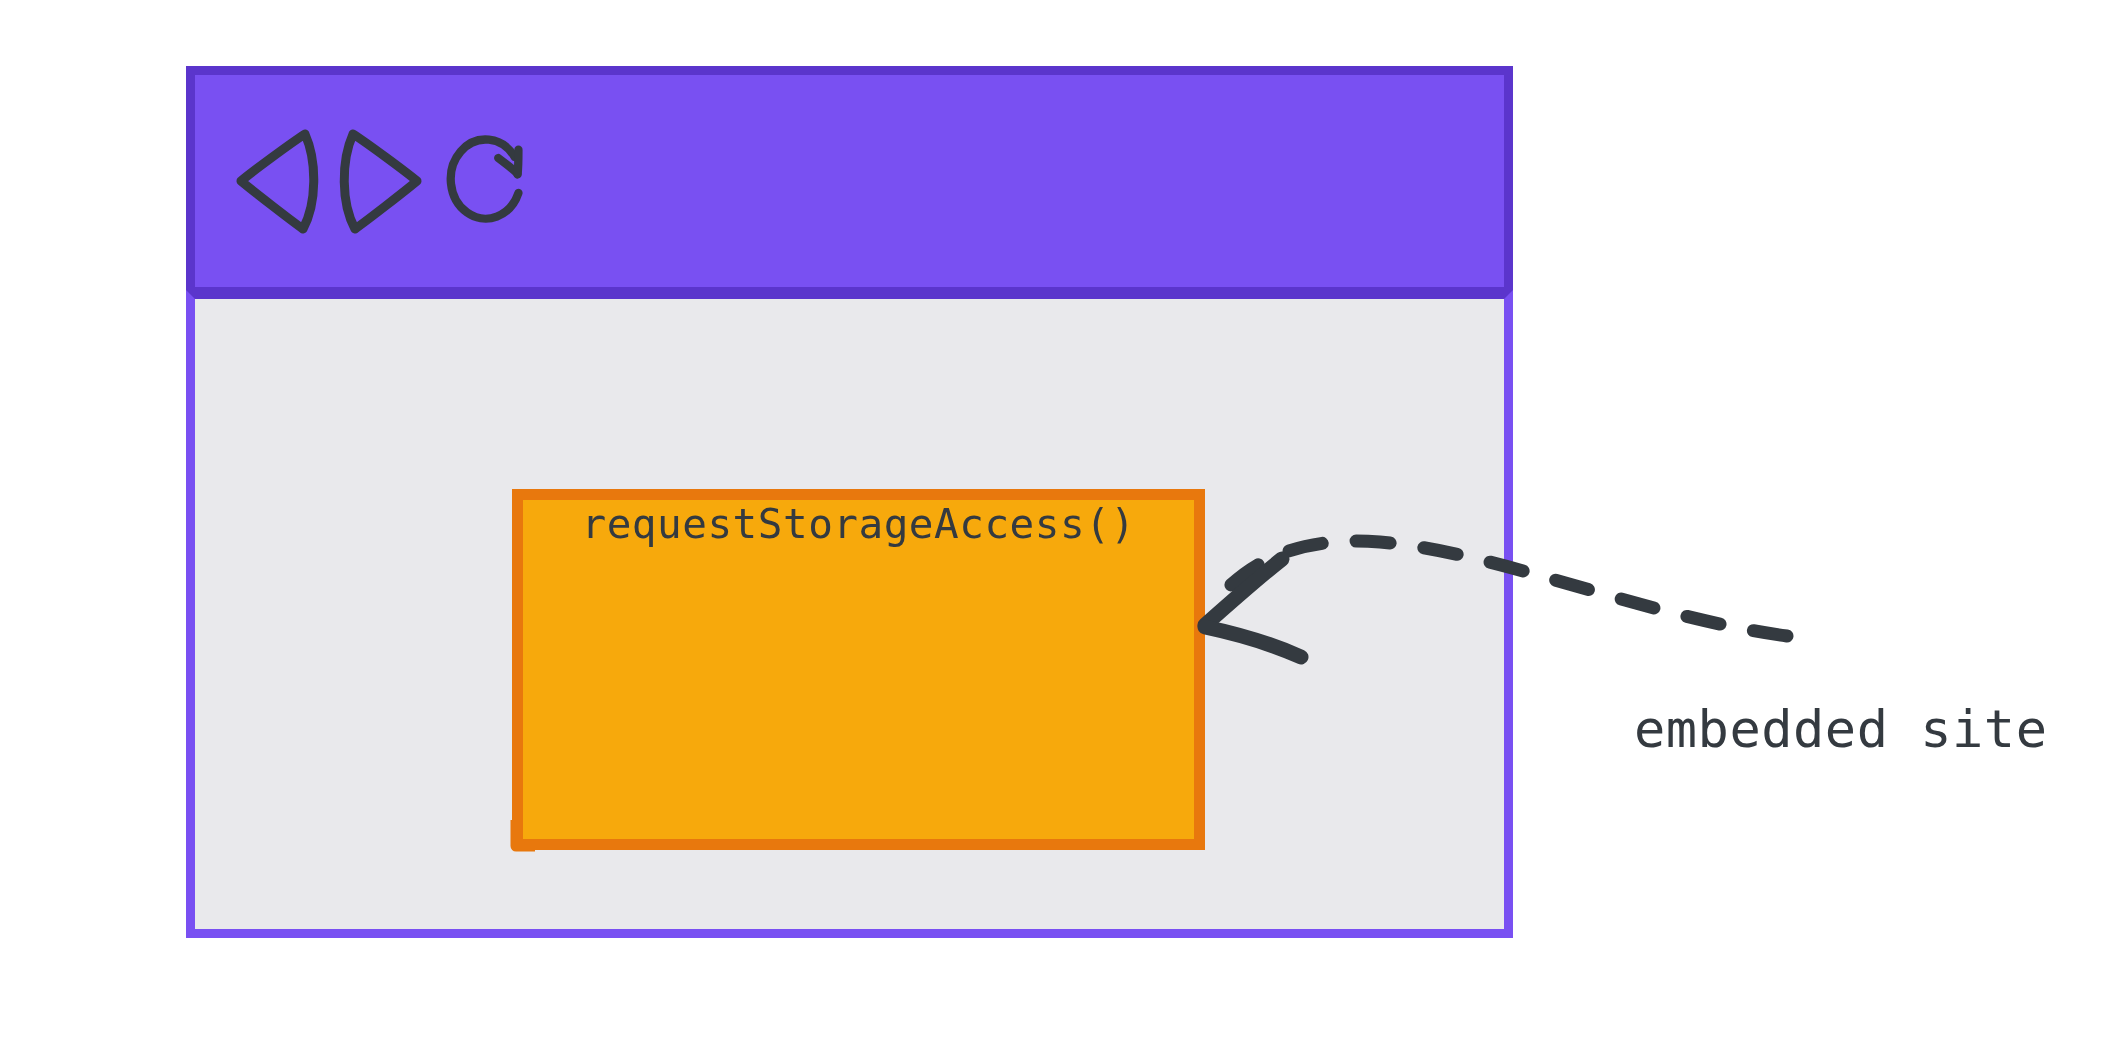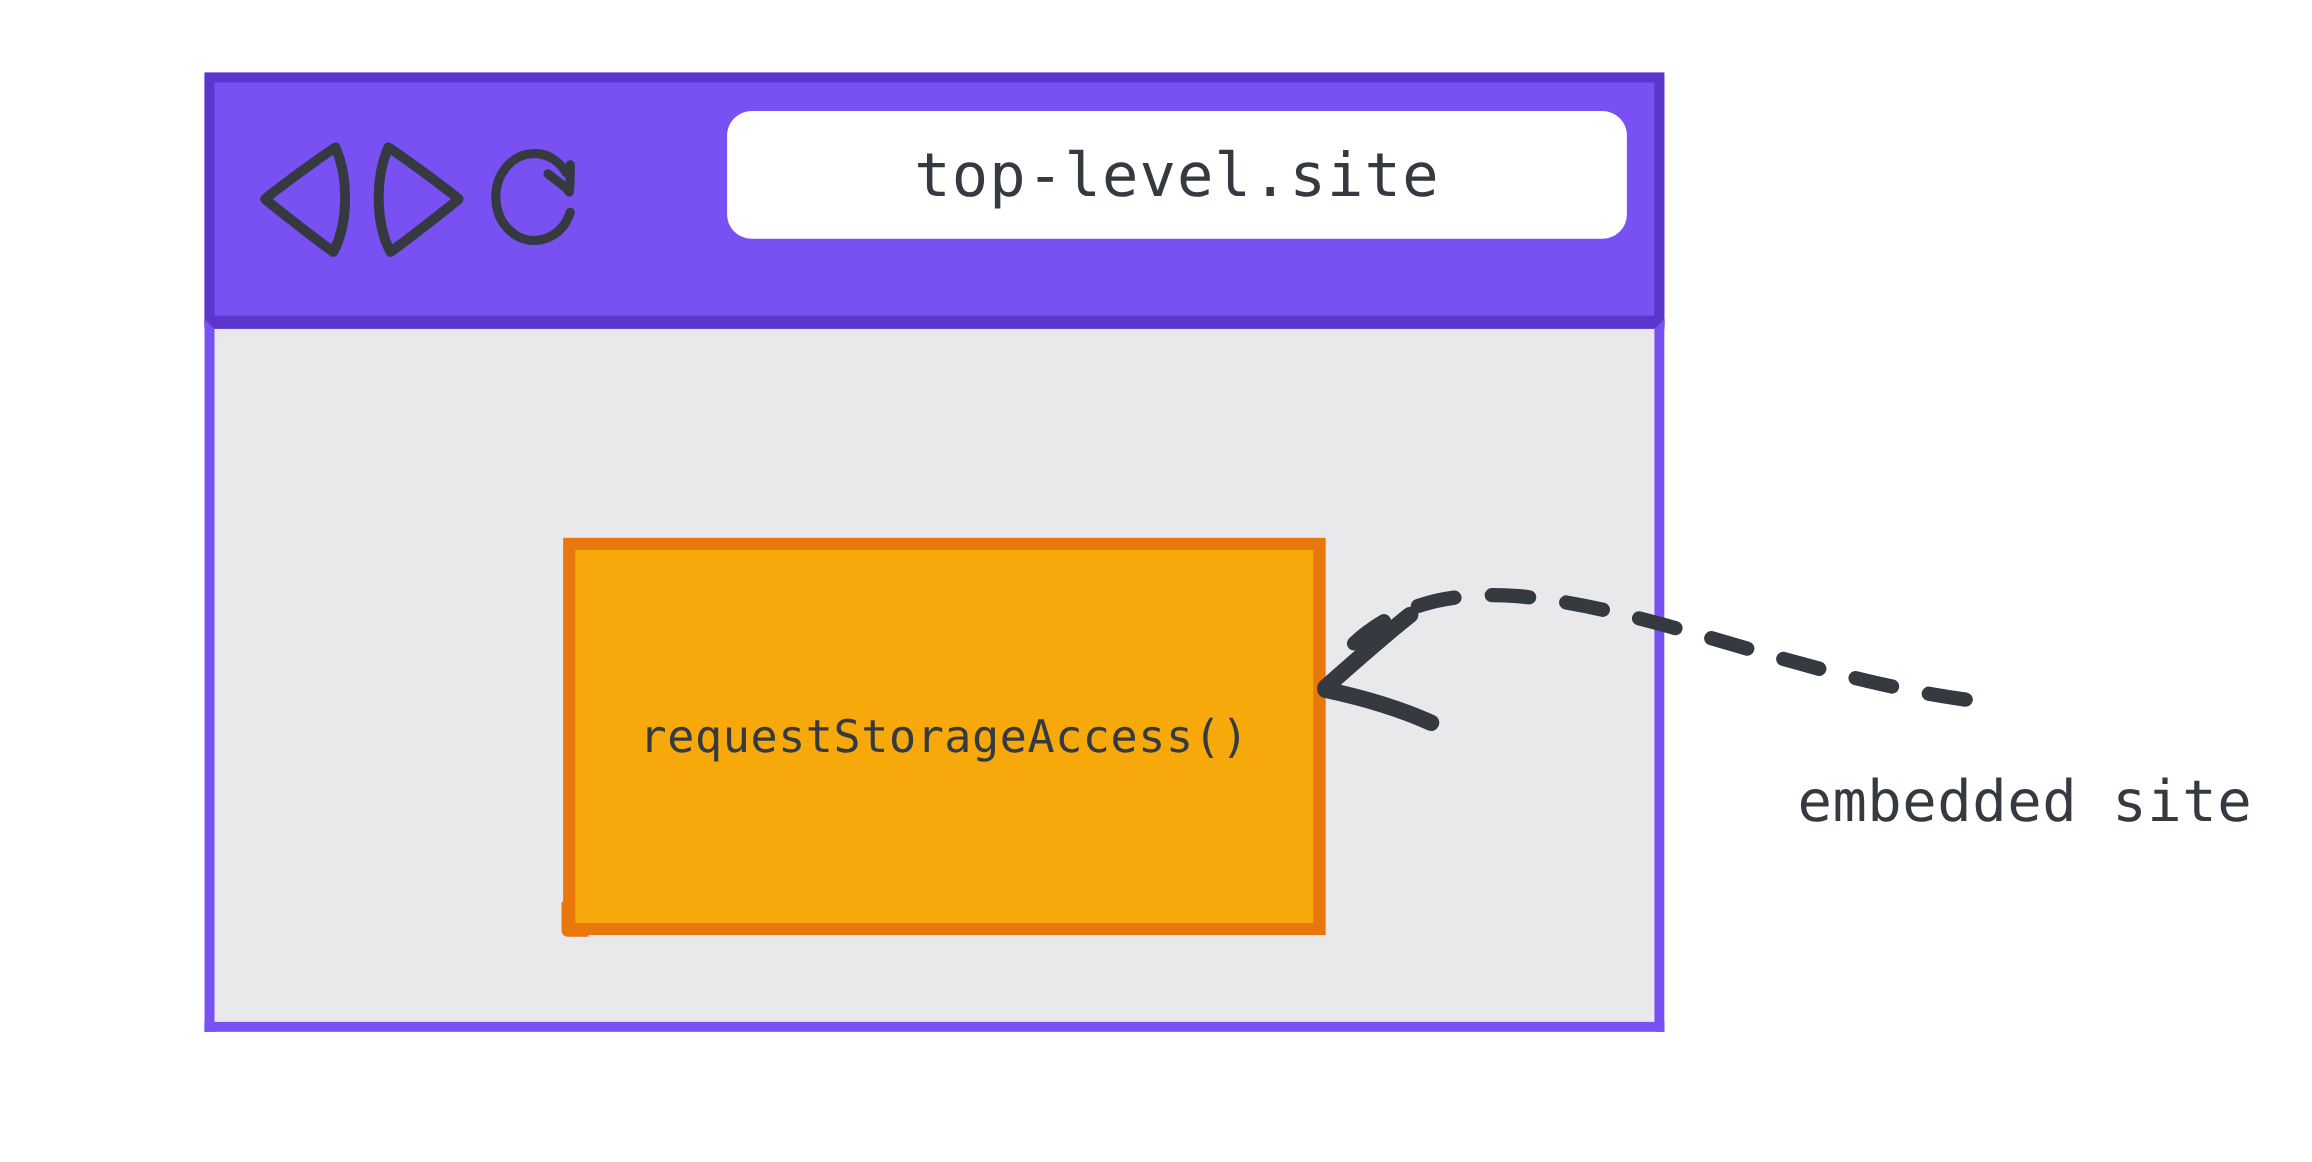--- a/index.html
+++ b/index.html
@@ -98,21 +98,21 @@
   #embedded-frame {
     position: absolute;
     left: 512px;
     top: 489px;
     width: 693px;
     height: 361px;
     box-sizing: border-box;
     background: #F7A90C;
     border: 11px solid #E8780D;
     display: flex;
-    align-items: center;
+    align-items: flex-start;
     justify-content: center;
   }
   #embedded-label {
     font-family: "DejaVu Sans Mono", monospace;
     font-size: 41px;
     letter-spacing: 0.5px;
     color: #343A40;
     white-space: nowrap;
     transform: translateY(0px);
   }
@@ -160,23 +160,20 @@
       </div>
 
       <div class="nav-btn" id="nav-reload">
         <svg viewBox="0 0 100 120" fill="none" xmlns="http://www.w3.org/2000/svg">
           <path d="M82 73 A 38 43 0 1 1 78 34" stroke="#343A40" stroke-width="9" stroke-linecap="round"></path>
           <path d="M60 35 C 68 41, 76 47, 81 52" stroke="#343A40" stroke-width="9" stroke-linecap="round"></path>
           <path d="M82 26 C 82 36, 82 46, 81 53" stroke="#343A40" stroke-width="9" stroke-linecap="round"></path>
         </svg>
       </div>
 
-      <div id="url-bar" title="Enter address">
-        <span id="url-text">top-level.site</span>
-      </div>
     </div>
 
     <div id="browser-viewport"></div>
   </div>
 
   <div id="embedded-frame">
     <span id="embedded-label">requestStorageAccess()</span>
   </div>
 
   <svg id="frame-overshoot" viewBox="0 0 30 32" fill="none" xmlns="http://www.w3.org/2000/svg">

